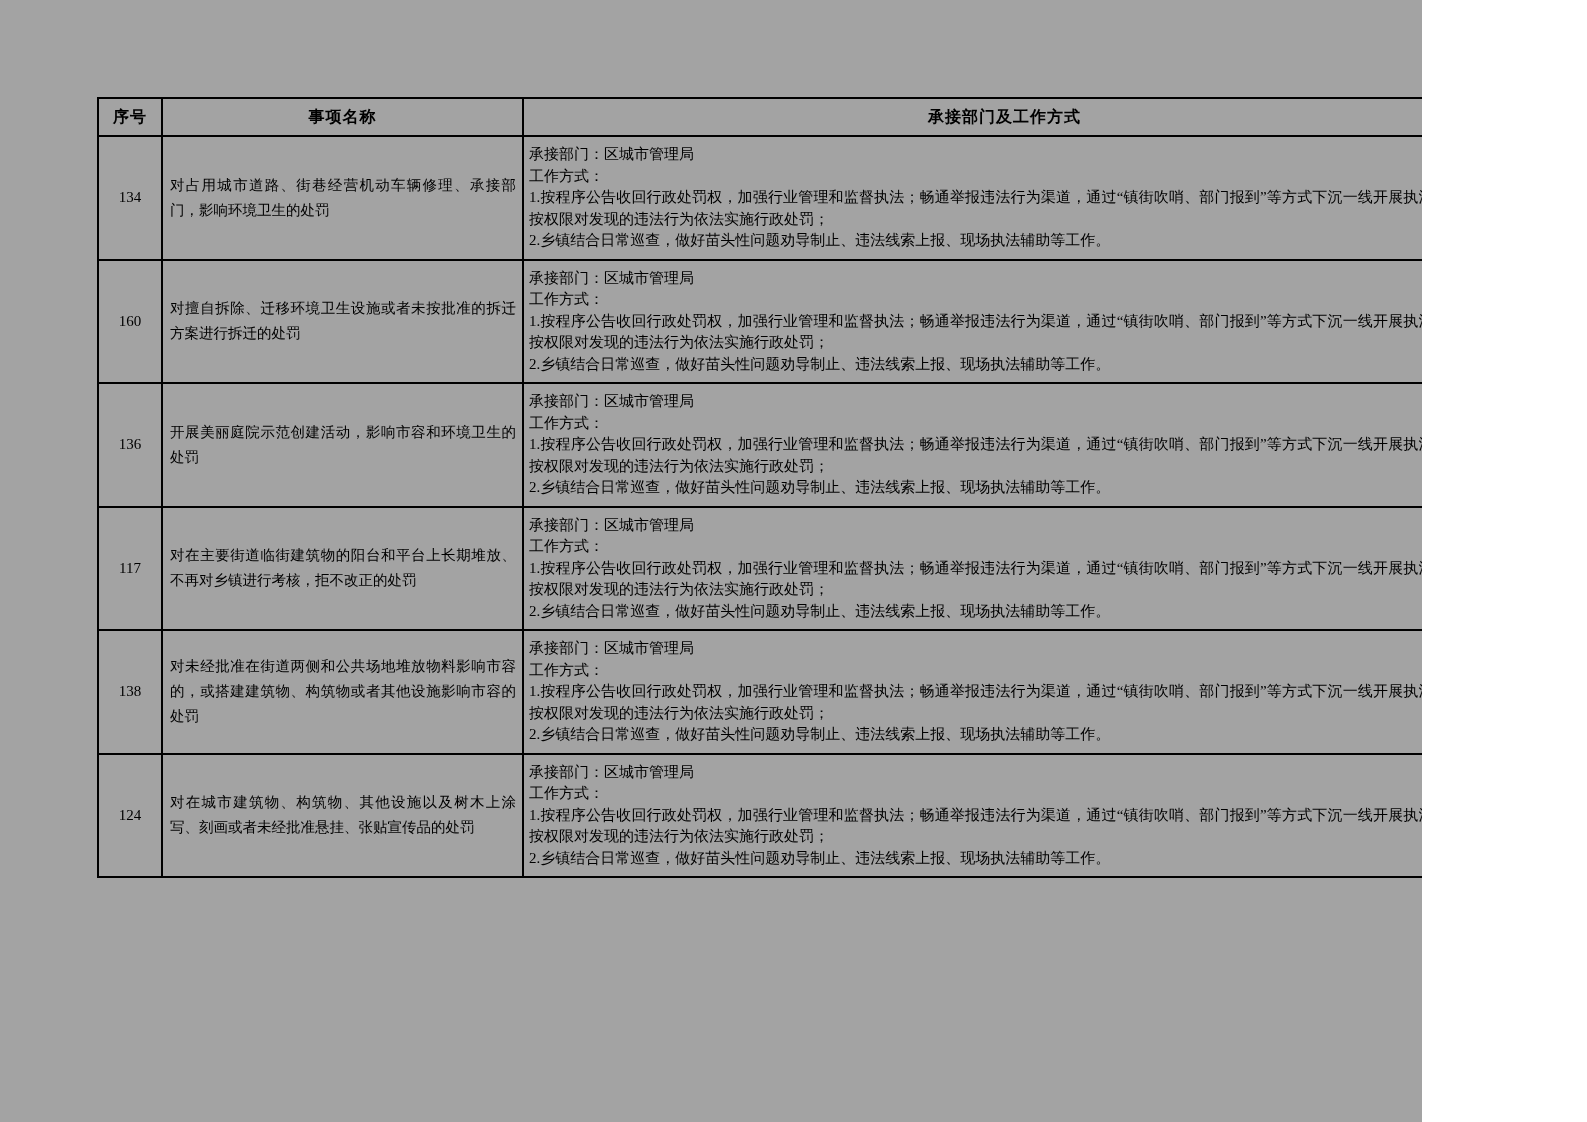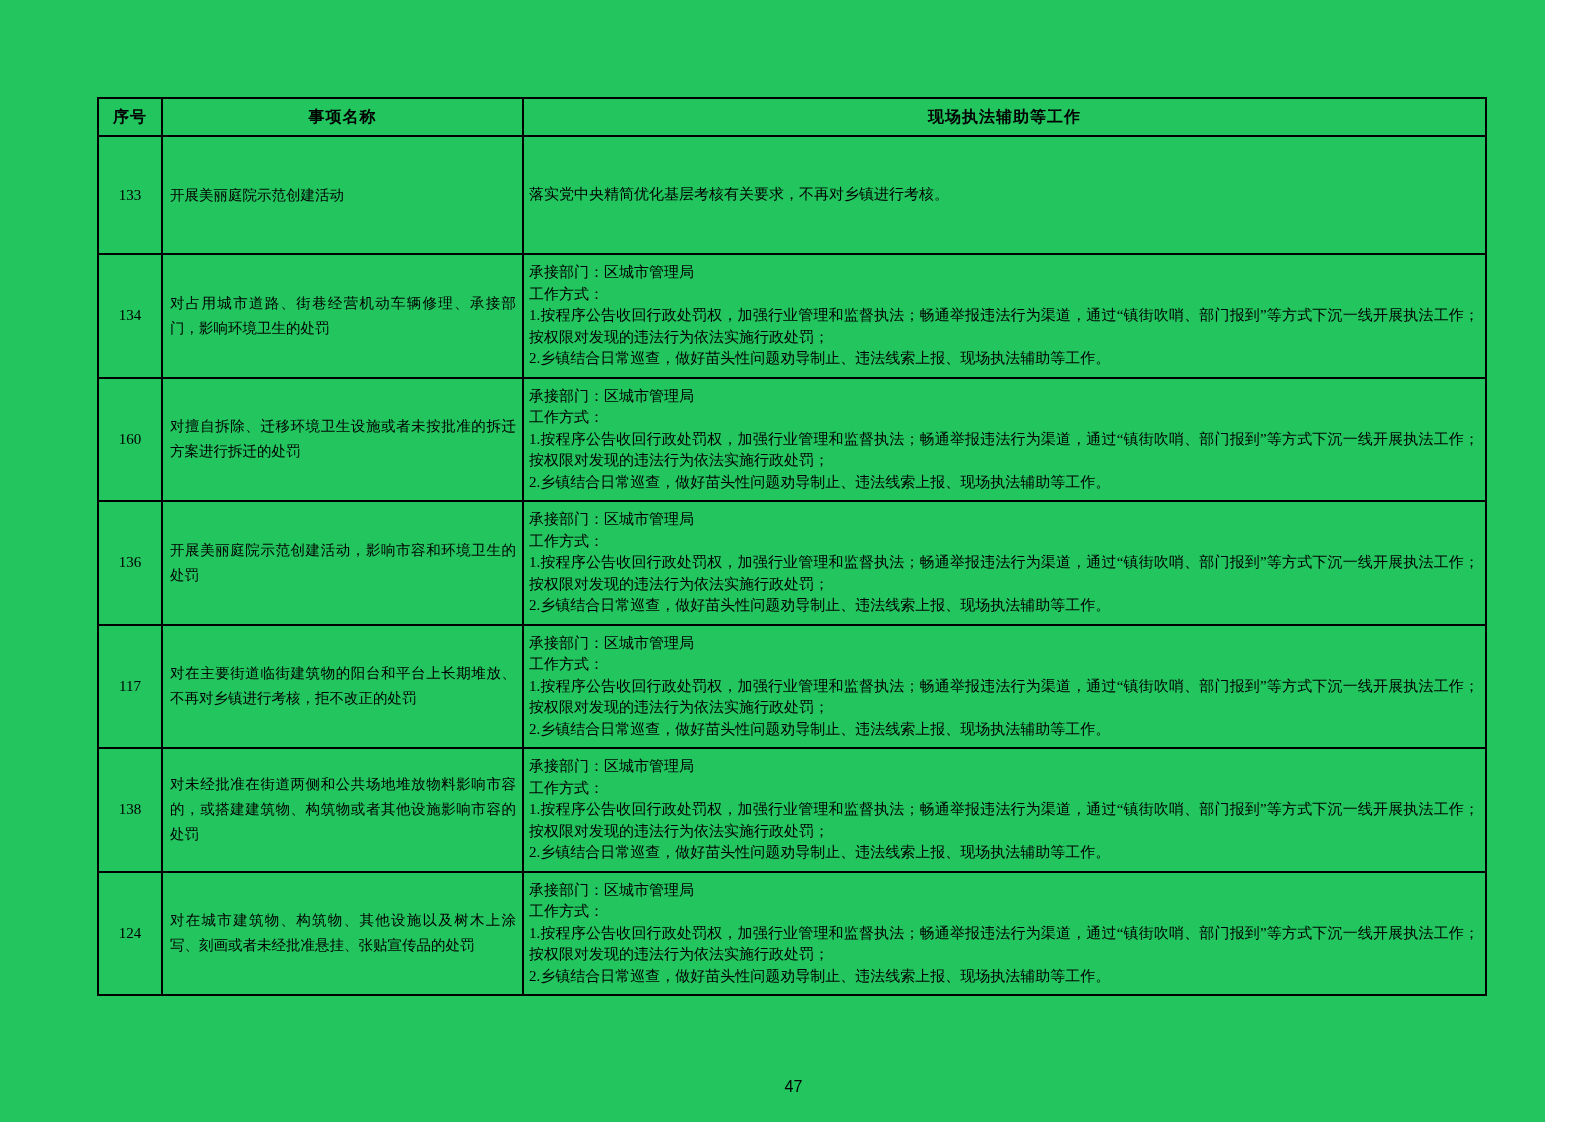--- a/index.html
+++ b/index.html
@@ -5,23 +5,23 @@
   * { margin: 0; padding: 0; box-sizing: border-box; }
   html, body {
     width: 1587px;
     height: 1122px;
     background: #ffffff;
     font-family: "Liberation Serif", serif;
     color: #000000;
   }
   .page {
     position: relative;
-    width: 1545px;
+    width: 1422px;
     height: 1122px;
-    background: #22c55e;
+    background: #a3a3a3;
     overflow: hidden;
   }
   table.items-table {
     position: absolute;
     left: 97px;
     top: 97px;
     width: 1388px;
     border-collapse: collapse;
     table-layout: fixed;
   }
@@ -79,31 +79,24 @@
   <table class="items-table">
     <colgroup>
       <col style="width:64px">
       <col style="width:361px">
       <col style="width:963px">
     </colgroup>
     <thead>
       <tr>
         <th>序号</th>
         <th>事项名称</th>
-        <th>现场执法辅助等工作</th>
+        <th>承接部门及工作方式</th>
       </tr>
     </thead>
     <tbody>
-  <tr>
-    <td class="num">133</td>
-    <td class="name">开展美丽庭院示范创建活动</td>
-    <td class="detail centered">
-            <div class="detail-line">落实党中央精简优化基层考核有关要求，不再对乡镇进行考核。</div>
-          </td>
-  </tr>
 
   <tr>
     <td class="num">134</td>
     <td class="name">对占用城市道路、街巷经营机动车辆修理、承接部门，影响环境卫生的处罚</td>
     <td class="detail">
             <div class="detail-line">承接部门：区城市管理局</div>
             <div class="detail-line">工作方式：</div>
             <div class="detail-line">1.按程序公告收回行政处罚权，加强行业管理和监督执法；畅通举报违法行为渠道，通过“镇街吹哨、部门报到”等方式下沉一线开展执法工作；按权限对发现的违法行为依法实施行政处罚；</div>
             <div class="detail-line">2.乡镇结合日常巡查，做好苗头性问题劝导制止、违法线索上报、现场执法辅助等工作。</div>
           </td>
@@ -159,15 +152,14 @@
     <td class="detail">
             <div class="detail-line">承接部门：区城市管理局</div>
             <div class="detail-line">工作方式：</div>
             <div class="detail-line">1.按程序公告收回行政处罚权，加强行业管理和监督执法；畅通举报违法行为渠道，通过“镇街吹哨、部门报到”等方式下沉一线开展执法工作；按权限对发现的违法行为依法实施行政处罚；</div>
             <div class="detail-line">2.乡镇结合日常巡查，做好苗头性问题劝导制止、违法线索上报、现场执法辅助等工作。</div>
           </td>
   </tr>
 </tbody>
   </table>
 
-  <div class="page-number">47</div>
 
 </div>
 
 </body></html>

